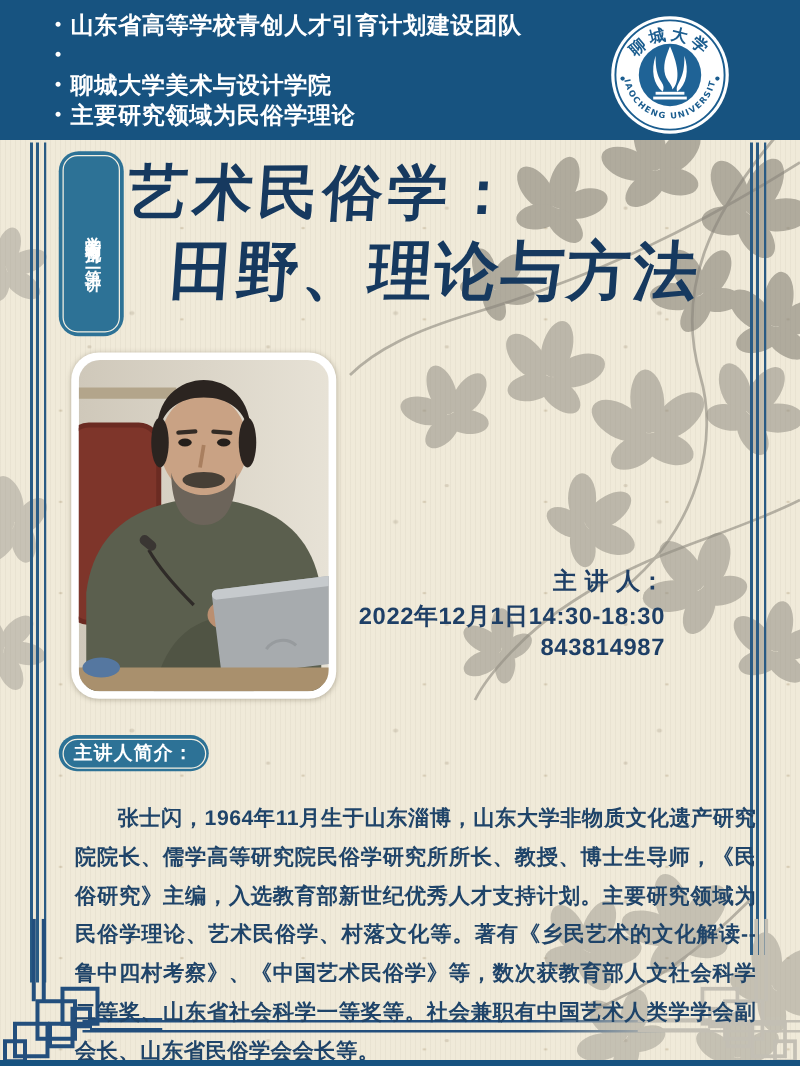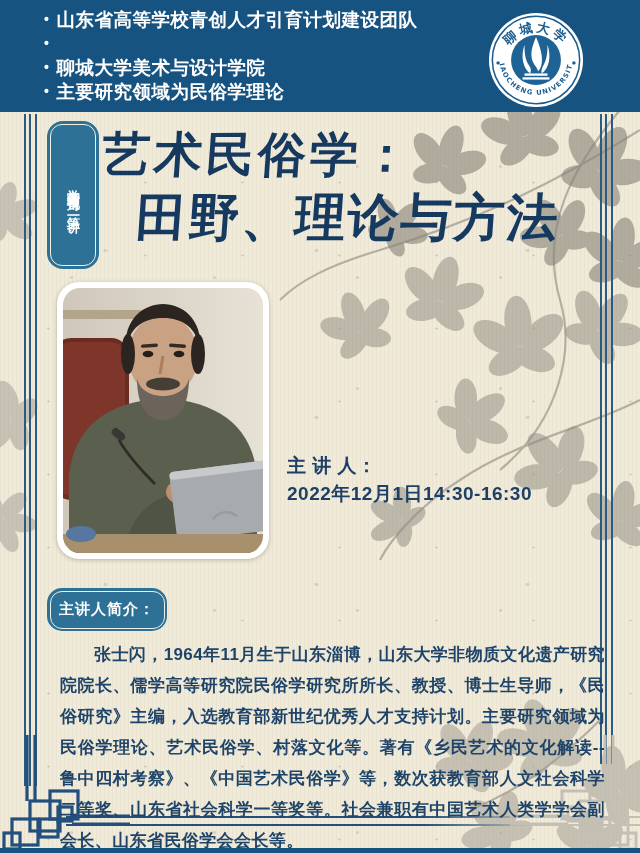--- a/index.html
+++ b/index.html
@@ -39,24 +39,24 @@
   .title{position:absolute;left:100px;top:126px;z-index:4;color:#16395f;
     font-family:"DejaVu Serif","Liberation Serif",serif;font-weight:900;line-height:1.18;transform:skewX(-4deg);}
   .title .l1{font-size:48px;letter-spacing:4px;}
   .title .l2{font-size:51px;letter-spacing:2px;margin-left:38px;margin-top:4px;}
   
   .photo{position:absolute;left:57px;top:282px;width:212px;height:277px;border-radius:22px;background:#ffffff;
     box-shadow:0 1px 4px rgba(90,80,60,.35);z-index:4;padding:0;}
   .photo svg{position:absolute;left:6px;top:6px;width:200px;height:265px;border-radius:17px;}
   
   .info{position:absolute;left:287px;top:452px;z-index:4;color:#1e3f66;font-weight:bold;font-size:19px;}
-  .info-row{display:flex;white-space:nowrap;height:28px;align-items:center;letter-spacing:.5px;}
+  .info-row{display:flex;white-space:nowrap;height:28px;align-items:flex-end;letter-spacing:.5px;flex-direction:column;}
   .info-label{display:inline-block;}
   
-  .bio-pill{position:absolute;left:47px;top:588px;height:43px;padding:0 12px;background:#2d7296;border-radius:15px;
+  .bio-pill{position:absolute;left:47px;top:588px;height:29px;padding:0 12px;background:#2d7296;border-radius:15px;
     display:flex;align-items:center;z-index:4;text-align:center;}
   .bio-pill:before{content:"";position:absolute;left:2.5px;top:2.5px;right:2.5px;bottom:2.5px;border:1.2px solid #f3efe2;border-radius:12px;}
   .bio-pill span{color:#ffffff;font-size:15px;font-weight:bold;letter-spacing:1px;}
   .bio-text{position:absolute;left:60px;top:622px;width:545px;z-index:4;color:#1f4469;font-size:17px;
     font-weight:bold;line-height:31px;text-indent:2em;text-align:justify;letter-spacing:.4px;}
   
   .branches{position:absolute;left:0;top:0;width:640px;height:853px;z-index:1;pointer-events:none;}
 </style>
 </head>
 <body>
@@ -255,23 +255,24 @@
       <rect x="0" y="246" width="200" height="19" fill="#a9906d"></rect>
       <ellipse cx="18" cy="246" rx="15" ry="8" fill="#5577a0"></ellipse>
     </svg>
   </div>
 
   <div class="info">
     <div class="info-row">
       <span class="info-label">主 讲 人：</span>
     </div>
     <div class="info-row">
-      <span>2022年12月1日14:30-16:30</span>
+      <span>2022年12月1日14:30-18:30</span>
     </div>
     <div class="info-row">
+      <span>843814987</span>
     </div>
   </div>
 
   <div class="bio-pill">
     <span>主讲人简介：</span>
   </div>
   <p class="bio-text">张士闪，1964年11月生于山东淄博，山东大学非物质文化遗产研究院院长、儒学高等研究院民俗学研究所所长、教授、博士生导师，《民俗研究》主编，入选教育部新世纪优秀人才支持计划。主要研究领域为民俗学理论、艺术民俗学、村落文化等。著有《乡民艺术的文化解读--鲁中四村考察》、《中国艺术民俗学》等，数次获教育部人文社会科学二等奖、山东省社会科学一等奖等。社会兼职有中国艺术人类学学会副会长、山东省民俗学会会长等。</p>
 
 </div>
 

